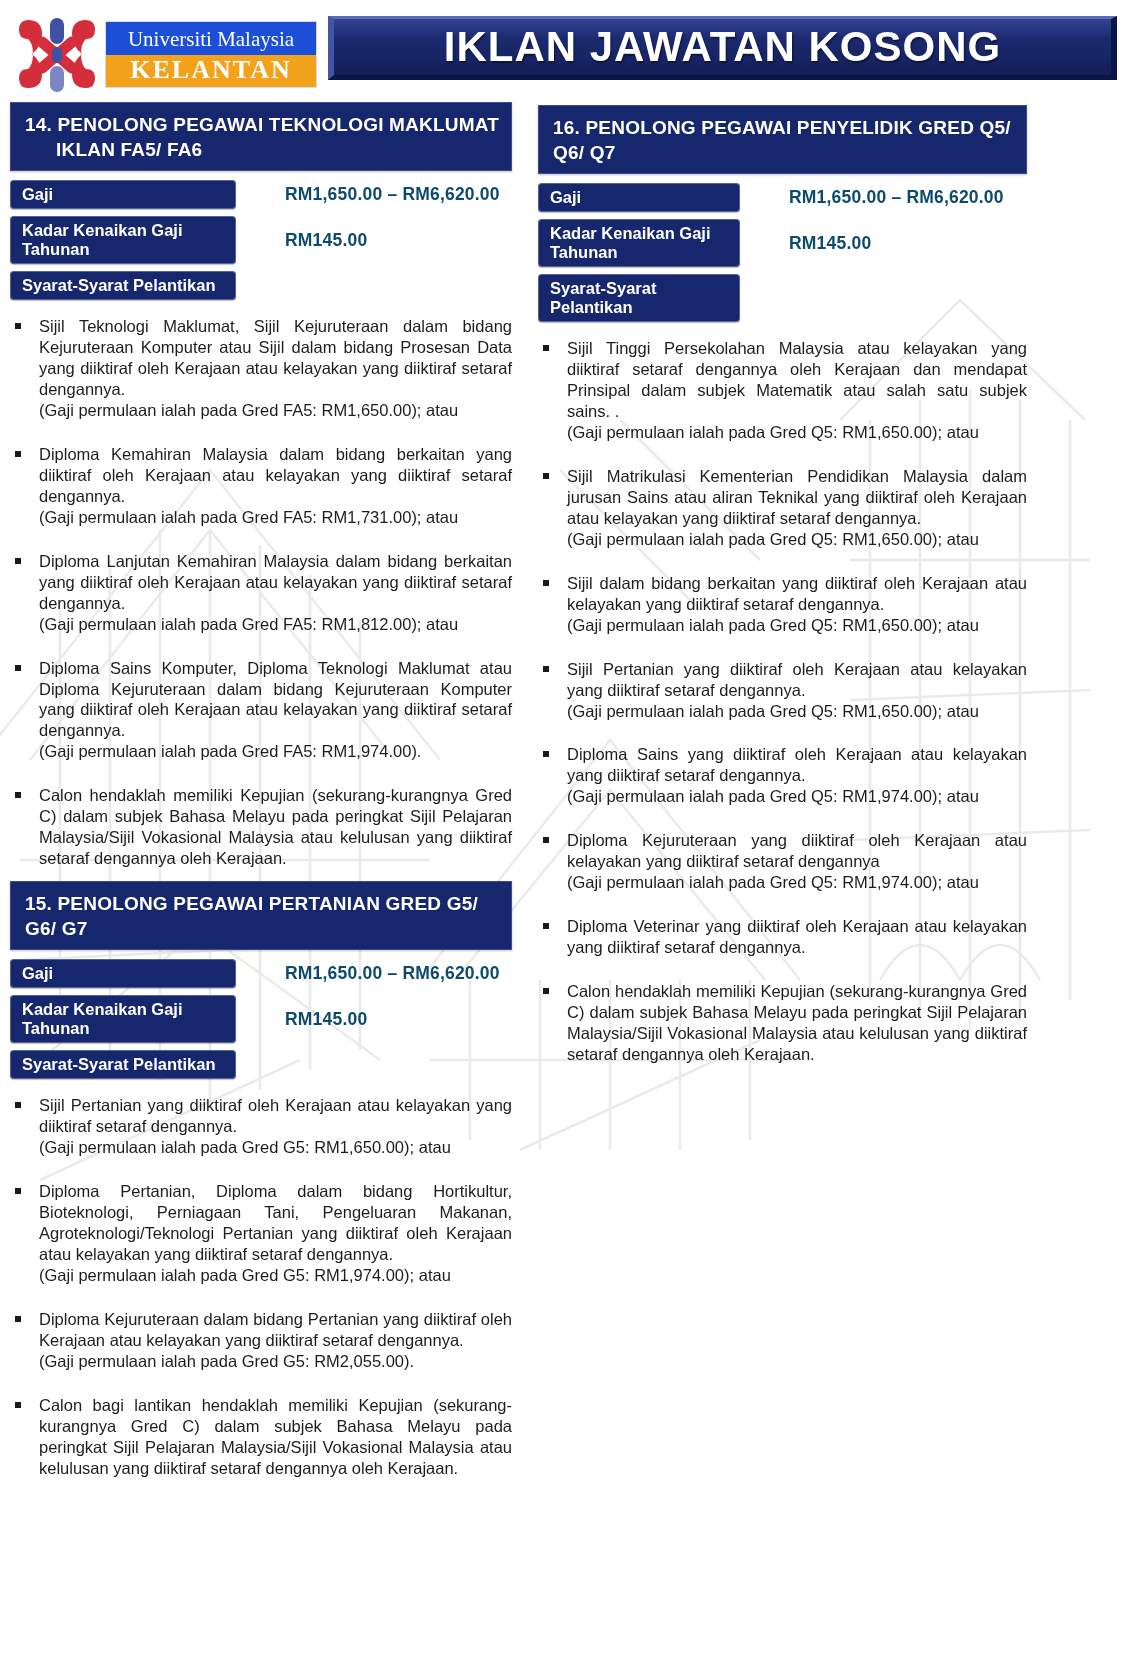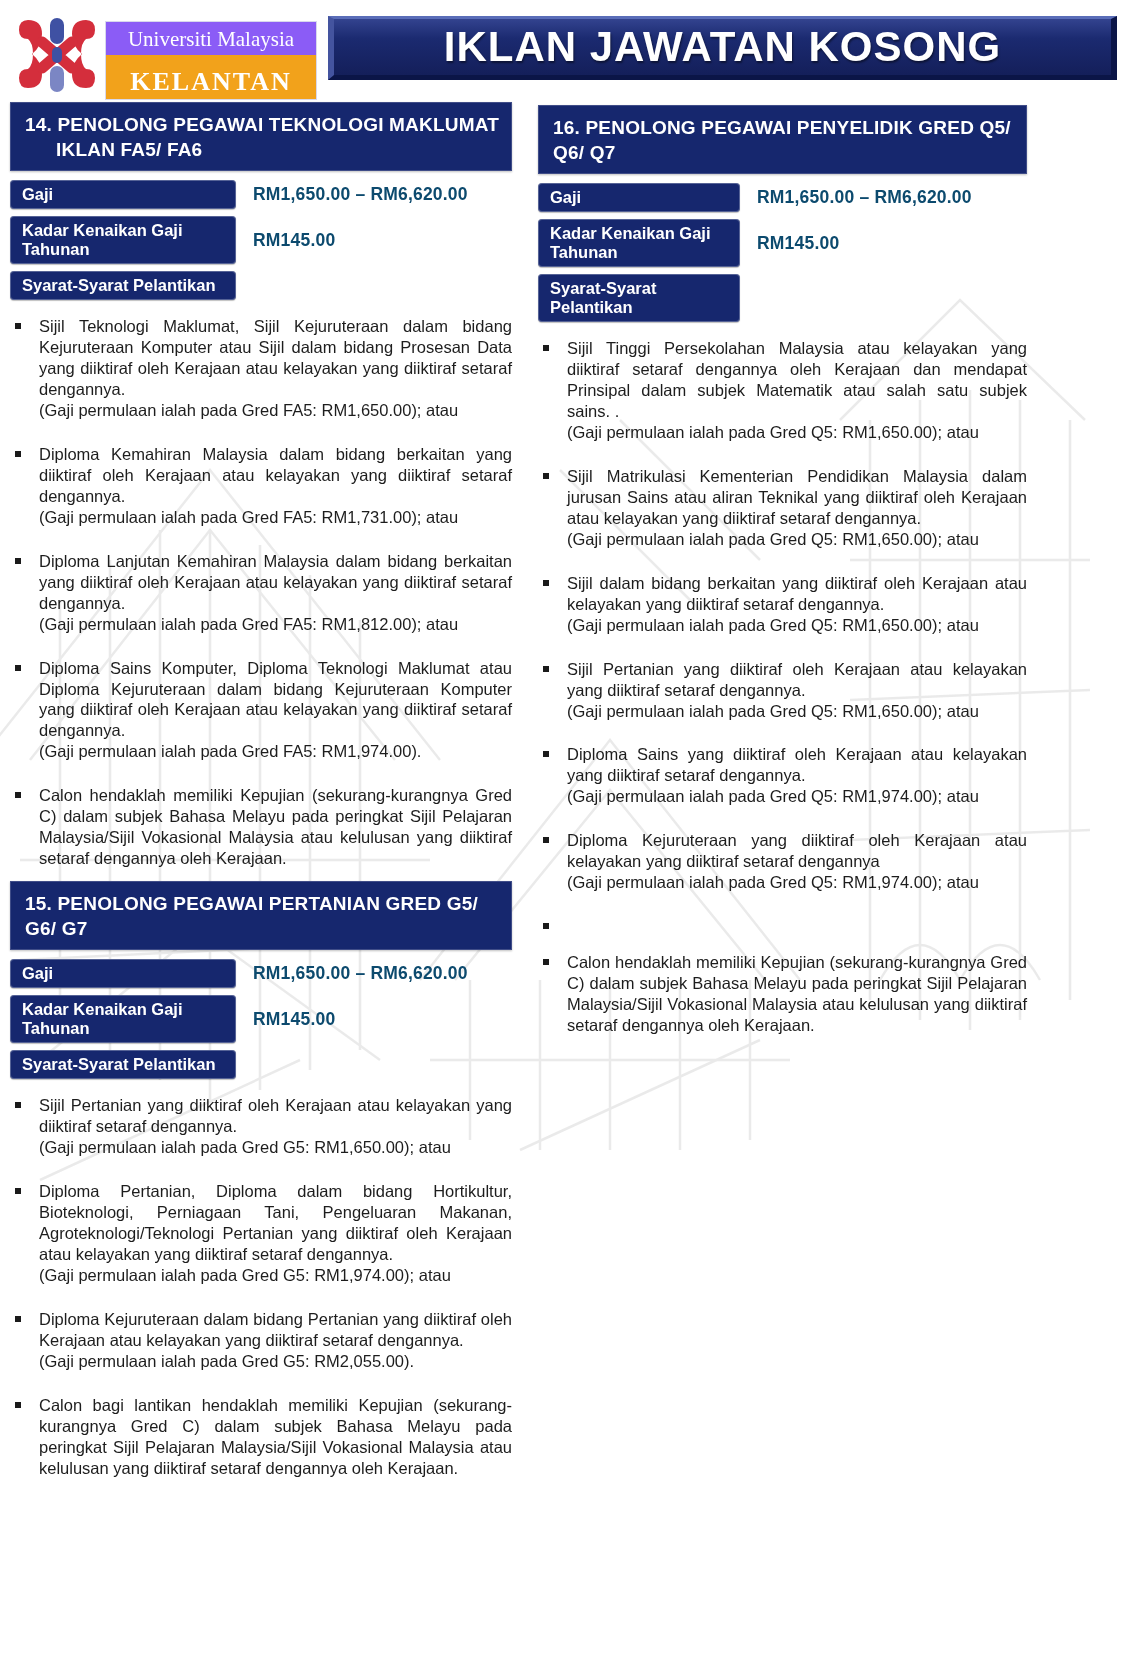--- a/index.html
+++ b/index.html
@@ -13,22 +13,22 @@
   }
   
   .watermark{position:absolute;left:0;top:0;width:1125px;height:1657px;z-index:0;}
   
   .content{position:relative;z-index:1;}
   
   .page-header{display:flex;align-items:flex-start;padding:14px 8px 0 12px;height:92px;box-sizing:border-box;}
   .logo-group{display:flex;align-items:flex-start;}
   .logo-emblem{width:90px;height:82px;flex:none;}
   .logo-name{margin-left:4px;margin-top:8px;width:210px;flex:none;box-shadow:0 0 0 1px #d8d8ec;}
-  .logo-name-top{background:#8b5cf6;color:#fff;font-family:"Liberation Serif",serif;font-size:21px;text-align:center;padding:5px 0 3px;}
-  .logo-name-bottom{background:#f2a21b;color:#fff;font-family:"Liberation Serif",serif;font-size:26px;font-weight:bold;letter-spacing:2px;text-align:center;padding:12px 0 2px;}
+  .logo-name-top{background:#1d4ed8;color:#fff;font-family:"Liberation Serif",serif;font-size:21px;text-align:center;padding:5px 0 3px;}
+  .logo-name-bottom{background:#f2a21b;color:#fff;font-family:"Liberation Serif",serif;font-size:26px;font-weight:bold;letter-spacing:2px;text-align:center;padding:0 0 2px;}
   .banner{
     flex:1;margin-left:12px;margin-top:2px;height:64px;box-sizing:border-box;
     background:linear-gradient(180deg,#33438f 0%,#1b2a70 35%,#141f5a 100%);
     border-top:3px solid #5a6db8;
     border-left:6px solid #44549f;
     border-right:6px solid #0b1547;
     border-bottom:5px solid #0b1547;
     display:flex;align-items:center;justify-content:center;
   }
   .banner-title{color:#ffffff;font-size:42px;font-weight:bold;letter-spacing:1px;text-shadow:1px 2px 2px rgba(0,0,0,.45);white-space:nowrap;}
@@ -39,21 +39,21 @@
   .col-right{width:489px;--label-w:202px;padding-top:3px;}
   
   .job-section + .job-section{margin-top:10px;}
   .sec-header{
     background:#16276e;color:#fff;font-weight:bold;font-size:19px;line-height:1.32;
     padding:10px 12px 9px 15px;margin-bottom:9px;
     box-shadow:inset 0 0 0 1px rgba(255,255,255,.18), 0 1px 2px rgba(0,0,0,.25);
   }
   .sec-header .tl{letter-spacing:.2px;}
   .sec-header .tl + .tl{padding-left:31px;}
-  .info-row{display:flex;align-items:center;margin-bottom:7px;}
+  .info-row{display:flex;align-items:center;margin-bottom:7px;gap:32px;}
   .info-label{
     width:var(--label-w);box-sizing:border-box;flex:none;
     background:#16276e;color:#fff;font-weight:bold;font-size:16.5px;
     padding:5px 10px 5px 12px;border-radius:4px;
     box-shadow:inset 0 0 0 1px rgba(255,255,255,.28), 0 1px 1px rgba(0,0,0,.25);
   }
   .info-value{margin-left:17px;font-weight:bold;font-size:17.5px;color:#0c4a6e;letter-spacing:.2px;}
   .sec-bullets{list-style:none;margin:16px 0 0 0;padding:0;}
   .bullet{display:flex;margin-bottom:23px;}
   .bullet:last-child{margin-bottom:12px;}
@@ -353,20 +353,21 @@
       <div class="bullet-text">Diploma Kejuruteraan yang diiktiraf oleh Kerajaan atau kelayakan yang diiktiraf setaraf dengannya</div>
       <div class="bullet-note">(Gaji permulaan ialah pada Gred Q5: RM1,974.00); atau</div>
     </div>
   </li>
 
   <li class="bullet">
     <span class="bullet-marker">
                 <span class="sq"></span>
               </span>
     <div class="bullet-body">
+      <div class="bullet-text">Diploma Veterinar yang diiktiraf oleh Kerajaan atau kelayakan yang diiktiraf setaraf dengannya.</div>
     </div>
   </li>
 
   <li class="bullet">
     <span class="bullet-marker">
                 <span class="sq"></span>
               </span>
     <div class="bullet-body">
       <div class="bullet-text">Calon hendaklah memiliki Kepujian (sekurang-kurangnya Gred C) dalam subjek Bahasa Melayu pada peringkat Sijil Pelajaran Malaysia/Sijil Vokasional Malaysia atau kelulusan yang diiktiraf setaraf dengannya oleh Kerajaan.</div>
 

